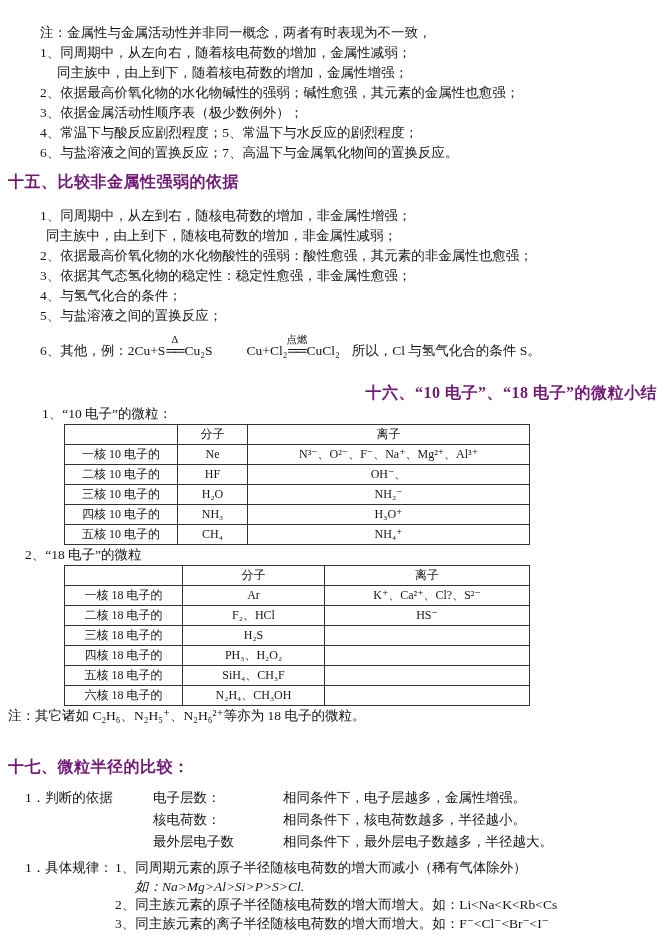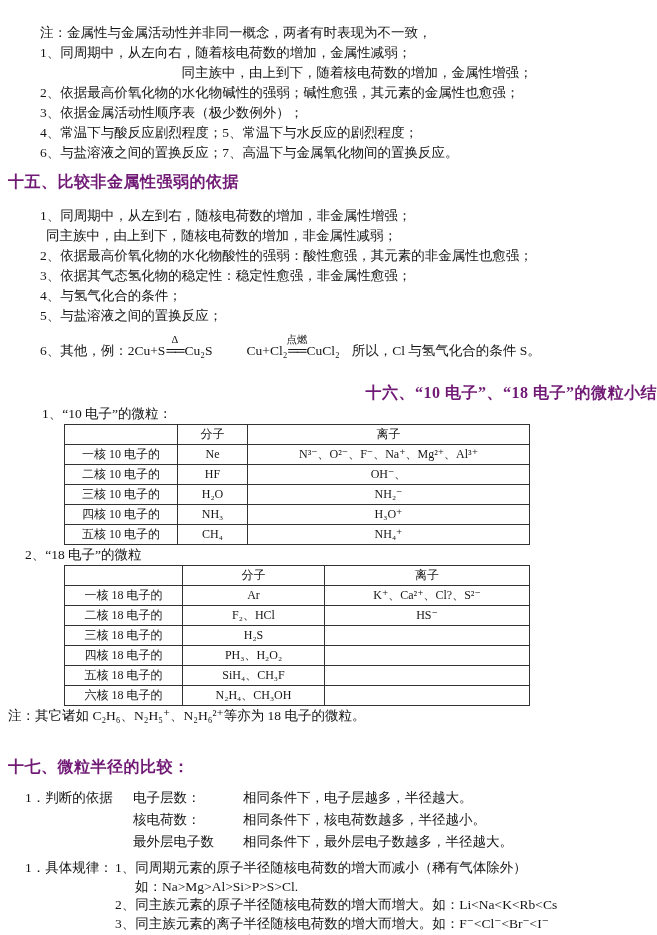--- a/index.html
+++ b/index.html
@@ -3,21 +3,21 @@
 <meta charset="utf-8">
 <style>
   html,body{margin:0;padding:0;}
   body{
     width:657px;height:935px;overflow:hidden;background:#ffffff;
     font-family:"Liberation Serif","DejaVu Serif",serif;
     font-size:13.5px;color:#141414;
   }
   p{margin:0;line-height:20px;}
   .intro{padding-top:23px;margin-left:40px;}
-  .intro .cont{margin-left:17px;text-align:center;}
+  .intro .cont{margin-left:17px;}
   .heading{
     margin-left:8px;font-size:16px;font-weight:bold;color:#701a75;
     line-height:22px;letter-spacing:0.5px;
   }
   .h15{margin-top:8px;}
   .s15-items{margin-top:13px;margin-left:40px;}
   .s15-items .cont{margin-left:6px;}
   .eqline{margin-left:40px;padding-top:14px;line-height:22px;white-space:nowrap;}
   .eqsign{display:inline-block;position:relative;margin:0 1px;vertical-align:baseline;}
   .eqsign .cond{
@@ -36,28 +36,28 @@
   }
   table.micro td{
     border:1px solid #333;height:19px;padding:0 2px;
     text-align:center;vertical-align:middle;font-size:12px;line-height:17px;
     overflow:hidden;white-space:nowrap;
   }
   .t1 .c0{width:108px;} .t1 .c1{width:65px;} .t1 .c2{width:277px;}
   .t2 .c0{width:113px;} .t2 .c1{width:137px;} .t2 .c2{width:200px;}
   .h17{margin-top:30px;}
   .basis{margin-top:9px;margin-left:25px;}
-  .brow{display:flex;line-height:22px;}
+  .brow{display:flex;line-height:22px;gap:20px;}
   .bcol-a{flex:0 0 108px;}
   .bcol-b{flex:0 0 110px;}
   .rules{margin-top:6px;margin-left:25px;}
   .rrow{display:flex;line-height:18.5px;}
   .rlabel{flex:0 0 90px;}
   .rule-line{margin-left:90px;line-height:18.5px;white-space:nowrap;}
-  .rule-example{margin-left:110px;line-height:18.5px;}
+  .rule-example{margin-left:110px;line-height:18.5px;font-style:italic;}
 </style>
 </head>
 <body>
 
 <div class="intro">
   <p>注：金属性与金属活动性并非同一概念，两者有时表现为不一致，</p>
   <p>1、同周期中，从左向右，随着核电荷数的增加，金属性减弱；</p>
   <p class="cont">同主族中，由上到下，随着核电荷数的增加，金属性增强；</p>
   <p>2、依据最高价氧化物的水化物碱性的强弱；碱性愈强，其元素的金属性也愈强；</p>
   <p>3、依据金属活动性顺序表（极少数例外）；</p>
@@ -162,21 +162,21 @@
   </table>
 
 <p class="note-line">注：其它诸如 C₂H₆、N₂H₅⁺、N₂H₆²⁺等亦为 18 电子的微粒。</p>
 
 <p class="heading h17">十七、微粒半径的比较：</p>
 
 <div class="basis">
   <div class="brow">
     <span class="bcol-a">1．判断的依据</span>
     <span class="bcol-b">电子层数：</span>
-    <span>相同条件下，电子层越多，半径越大。</span>
+    <span>相同条件下，电子层越多，金属性增强。</span>
   </div>
   <div class="brow">
     <span class="bcol-a"></span>
     <span class="bcol-b">核电荷数：</span>
     <span>相同条件下，核电荷数越多，半径越小。</span>
   </div>
   <div class="brow">
     <span class="bcol-a"></span>
     <span class="bcol-b">最外层电子数</span>
     <span>相同条件下，最外层电子数越多，半径越大。</span>

